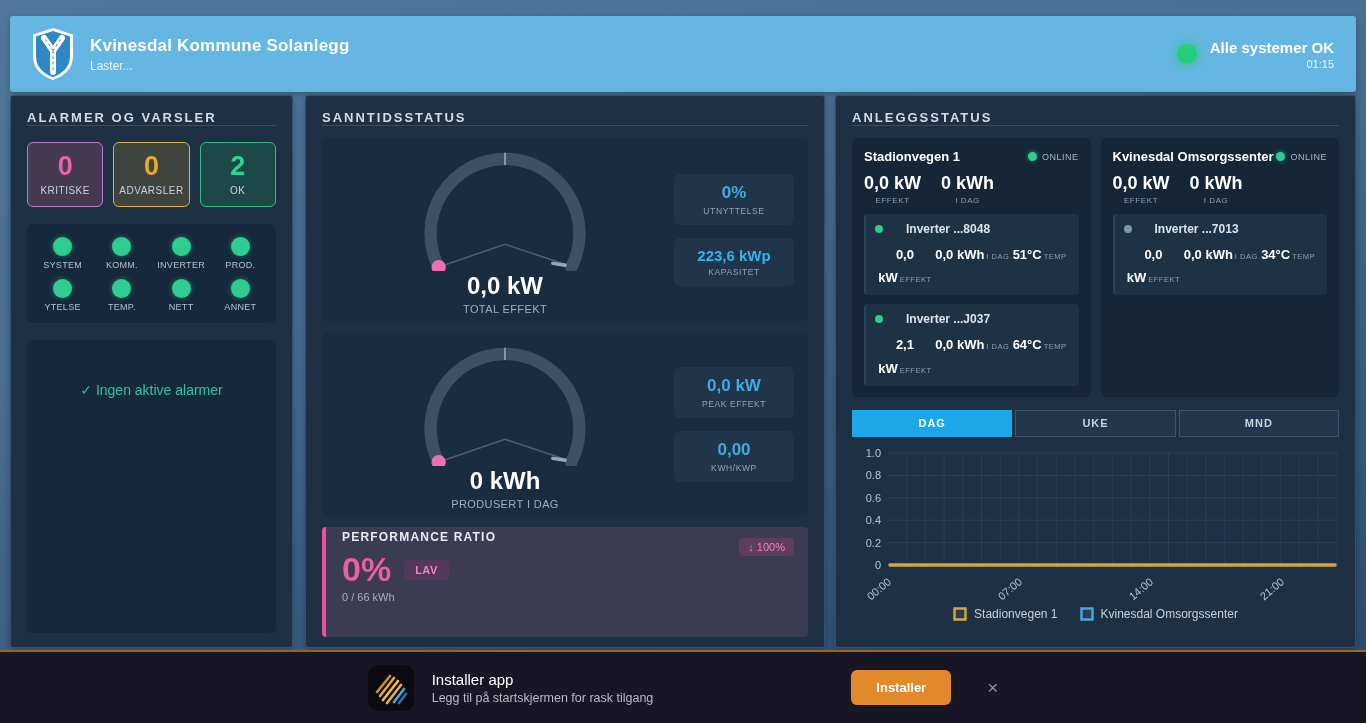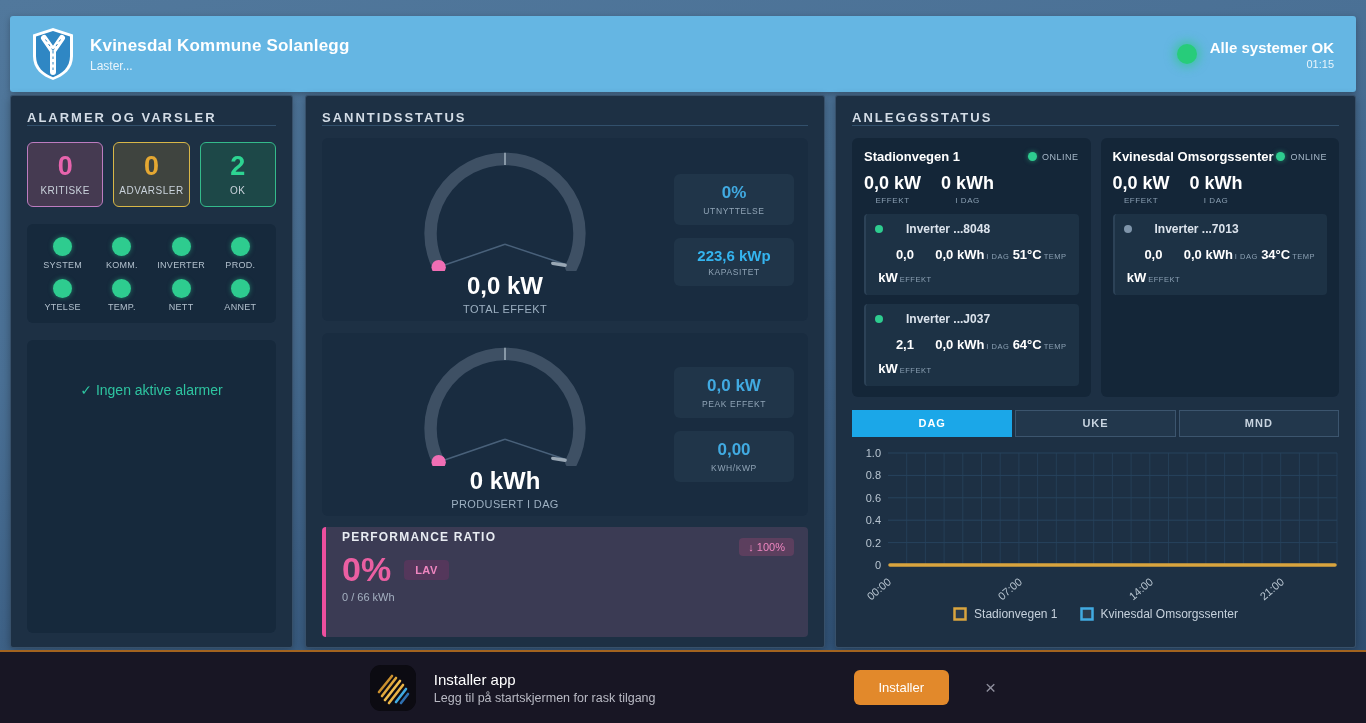--- a/index.html
+++ b/index.html
@@ -121,21 +121,21 @@
   
   .banner { position:absolute; left:0; right:0; bottom:0; height:73px; background:#181624;
     border-top:2px solid #a2631f; display:flex; align-items:center; justify-content:center;
     z-index:10; }
   .banner-inner { display:flex; align-items:center; gap:18px; }
   .app-icon { width:46px; height:46px; border-radius:11px; background:#0c0b12; flex:0 0 auto; }
   .banner-txt { margin-right:180px; }
   .banner-title { font-size:15px; font-weight:normal; color:#fff; }
   .banner-sub { font-size:12.5px; color:#b9bac4; margin-top:3px; }
   .install-btn { background:#e2892b; border:none; border-radius:6px; color:#fff;
-    font-family:inherit; font-size:13px; font-weight:normal; padding:10px 25px; cursor:pointer; }
+    font-family:inherit; font-size:13px; font-weight:bold; padding:10px 25px; cursor:pointer; }
   .close-btn { font-size:19px; color:#8e8e9c; margin-left:18px; cursor:pointer;
     background:none; border:none; font-family:inherit; }
 </style>
 </head>
 <body>
 
 <div class="header">
   <svg class="logo" viewBox="0 0 42 54">
     <path d="M21 1 L41 7.5 V29 C41 42 32 49 21 53 C10 49 1 42 1 29 V7.5 Z" fill="#ffffff"></path>
     <path d="M21 4 L38 9.5 V29 C38 40.5 30 46.8 21 50.2 C12 46.8 4 40.5 4 29 V9.5 Z" fill="#2f87c4"></path>

